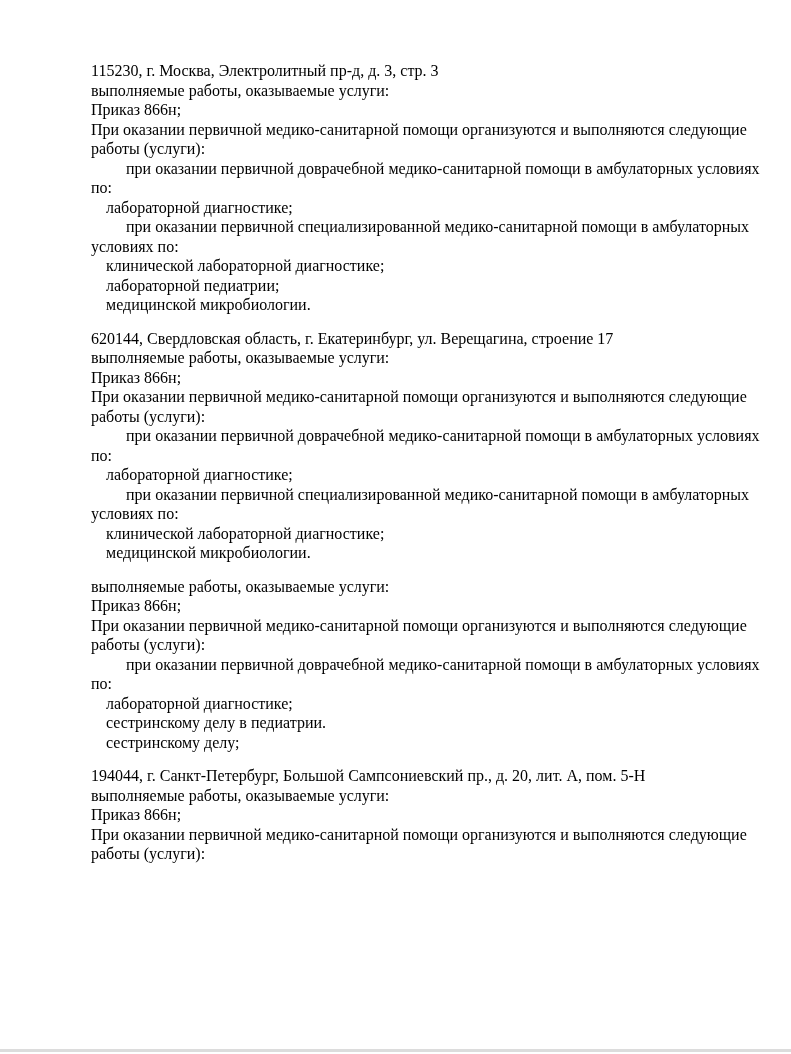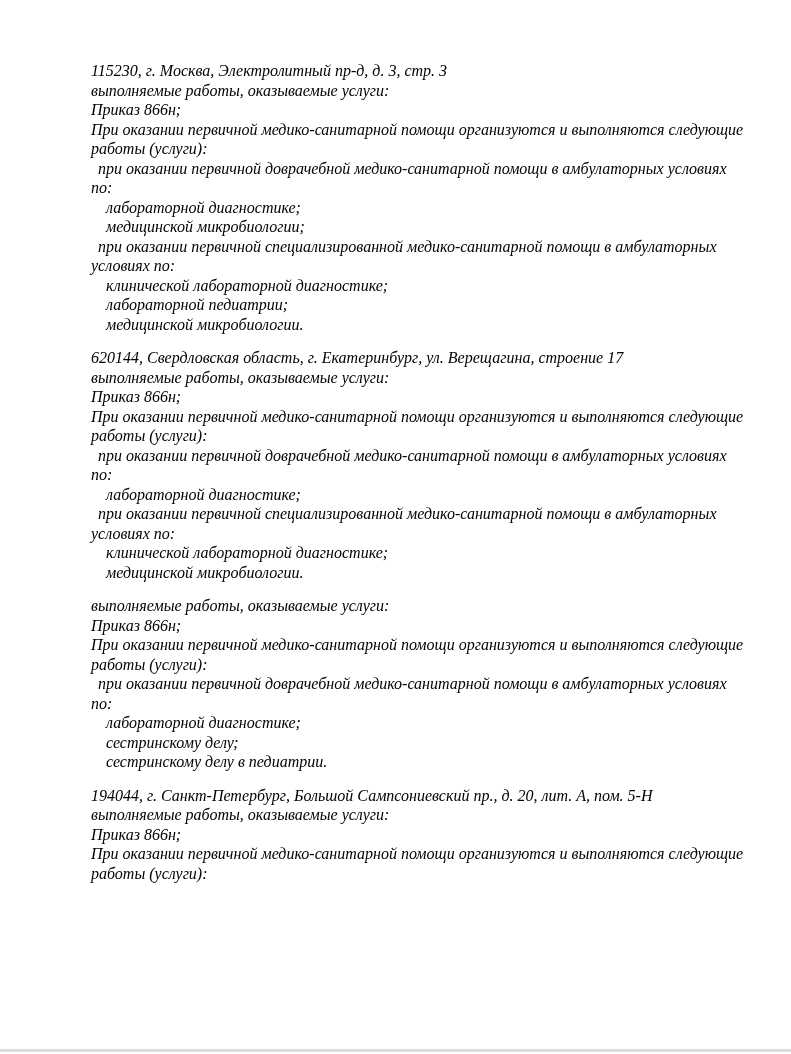--- a/index.html
+++ b/index.html
@@ -18,26 +18,25 @@
     position: absolute;
     left: 91px;
     top: 61px;
     width: 672px;
     font-size: 16px;
     line-height: 19.5px;
     color: #000000;
   }
   .block {
     margin-bottom: 14px;
-    font-style: italic;
   }
   .line {
     white-space: nowrap;
   }
-  .i1 { padding-left: 7px; }
+  .i1 { padding-left: 7px; margin-left: 28px; }
   .i2 { padding-left: 15px; }
   .hscrollbar {
     position: absolute;
     left: 0;
     top: 1049px;
     width: 791px;
     height: 3px;
     background: #dcdcdc;
   }
 </style>
@@ -47,21 +46,20 @@
 <div class="doc">
     <div class="block">
       <div class="line i0">115230, г. Москва, Электролитный пр-д, д. 3, стр. 3</div>
       <div class="line i0">выполняемые работы, оказываемые услуги:</div>
       <div class="line i0">Приказ 866н;</div>
       <div class="line i0">При оказании первичной медико-санитарной помощи организуются и выполняются следующие</div>
       <div class="line i0">работы (услуги):</div>
       <div class="line i1">при оказании первичной доврачебной медико-санитарной помощи в амбулаторных условиях</div>
       <div class="line i0">по:</div>
       <div class="line i2">лабораторной диагностике;</div>
-      <div class="line i2">медицинской микробиологии;</div>
       <div class="line i1">при оказании первичной специализированной медико-санитарной помощи в амбулаторных</div>
       <div class="line i0">условиях по:</div>
       <div class="line i2">клинической лабораторной диагностике;</div>
       <div class="line i2">лабораторной педиатрии;</div>
       <div class="line i2">медицинской микробиологии.</div>
     </div>
     <div class="block">
       <div class="line i0">620144, Свердловская область, г. Екатеринбург, ул. Верещагина, строение 17</div>
       <div class="line i0">выполняемые работы, оказываемые услуги:</div>
       <div class="line i0">Приказ 866н;</div>
@@ -76,22 +74,22 @@
       <div class="line i2">медицинской микробиологии.</div>
     </div>
     <div class="block">
       <div class="line i0">выполняемые работы, оказываемые услуги:</div>
       <div class="line i0">Приказ 866н;</div>
       <div class="line i0">При оказании первичной медико-санитарной помощи организуются и выполняются следующие</div>
       <div class="line i0">работы (услуги):</div>
       <div class="line i1">при оказании первичной доврачебной медико-санитарной помощи в амбулаторных условиях</div>
       <div class="line i0">по:</div>
       <div class="line i2">лабораторной диагностике;</div>
+      <div class="line i2">сестринскому делу в педиатрии.</div>
       <div class="line i2">сестринскому делу;</div>
-      <div class="line i2">сестринскому делу в педиатрии.</div>
     </div>
     <div class="block">
       <div class="line i0">194044, г. Санкт-Петербург, Большой Сампсониевский пр., д. 20, лит. А, пом. 5-Н</div>
       <div class="line i0">выполняемые работы, оказываемые услуги:</div>
       <div class="line i0">Приказ 866н;</div>
       <div class="line i0">При оказании первичной медико-санитарной помощи организуются и выполняются следующие</div>
       <div class="line i0">работы (услуги):</div>
     </div>
   </div>
 

